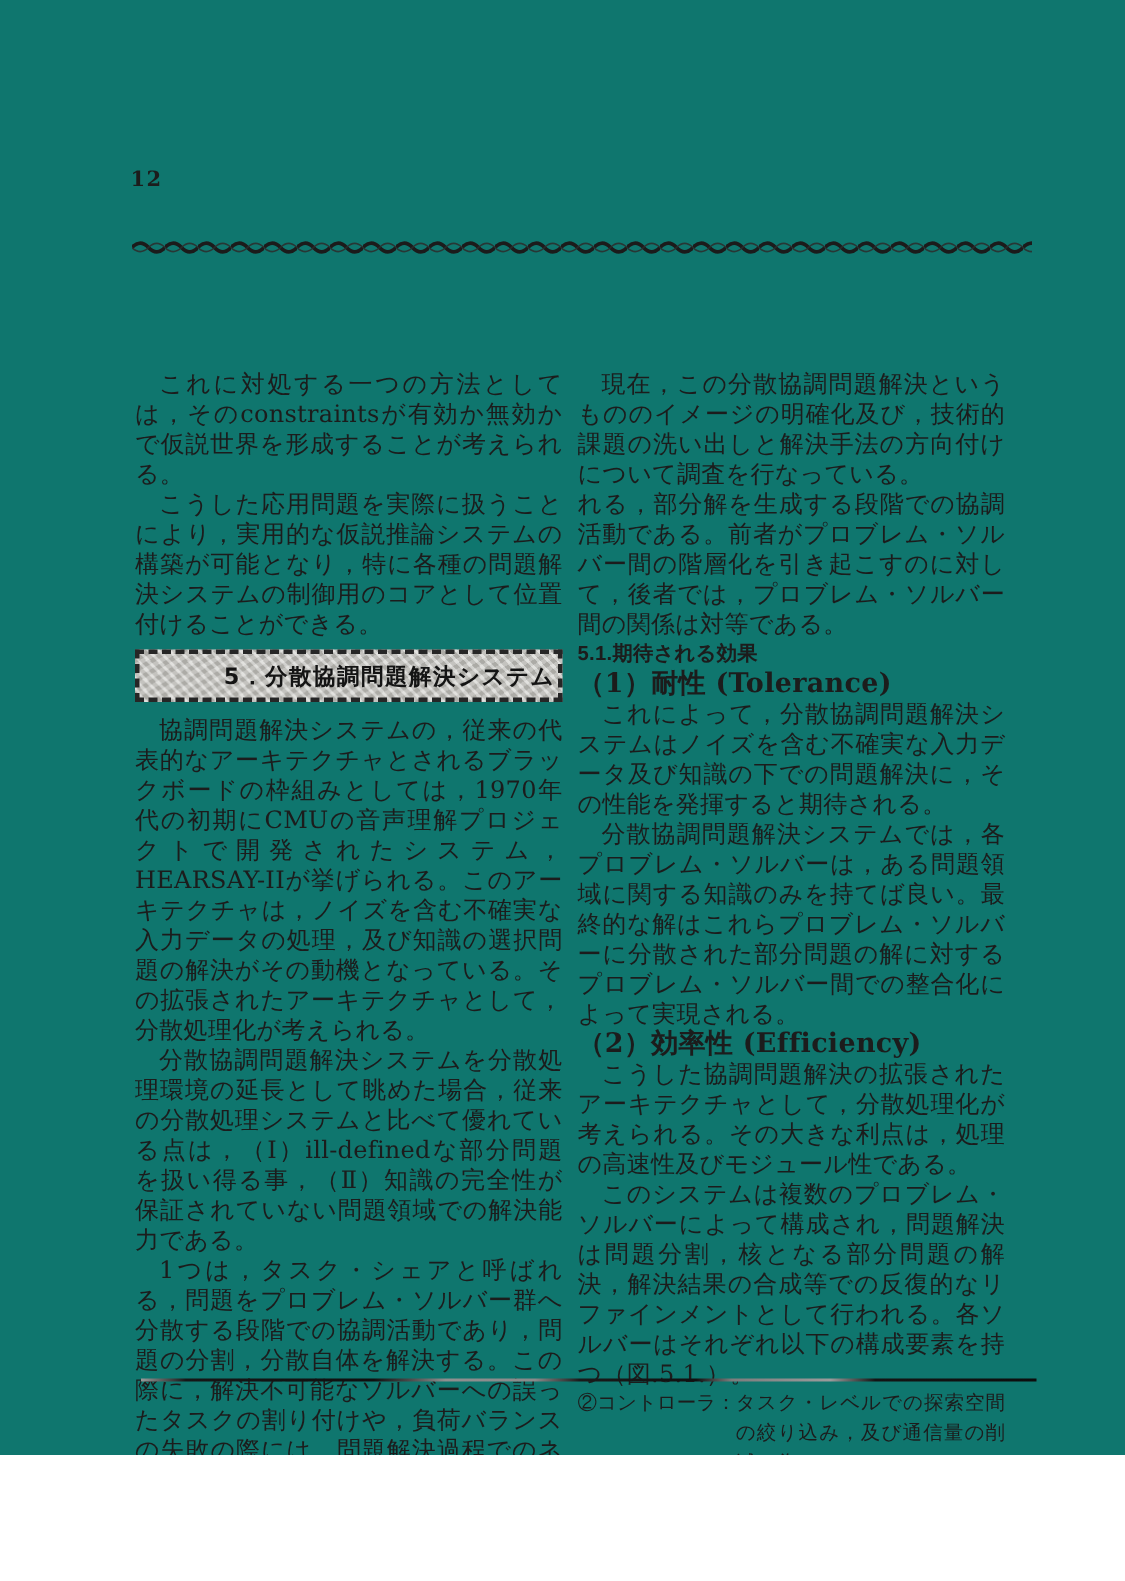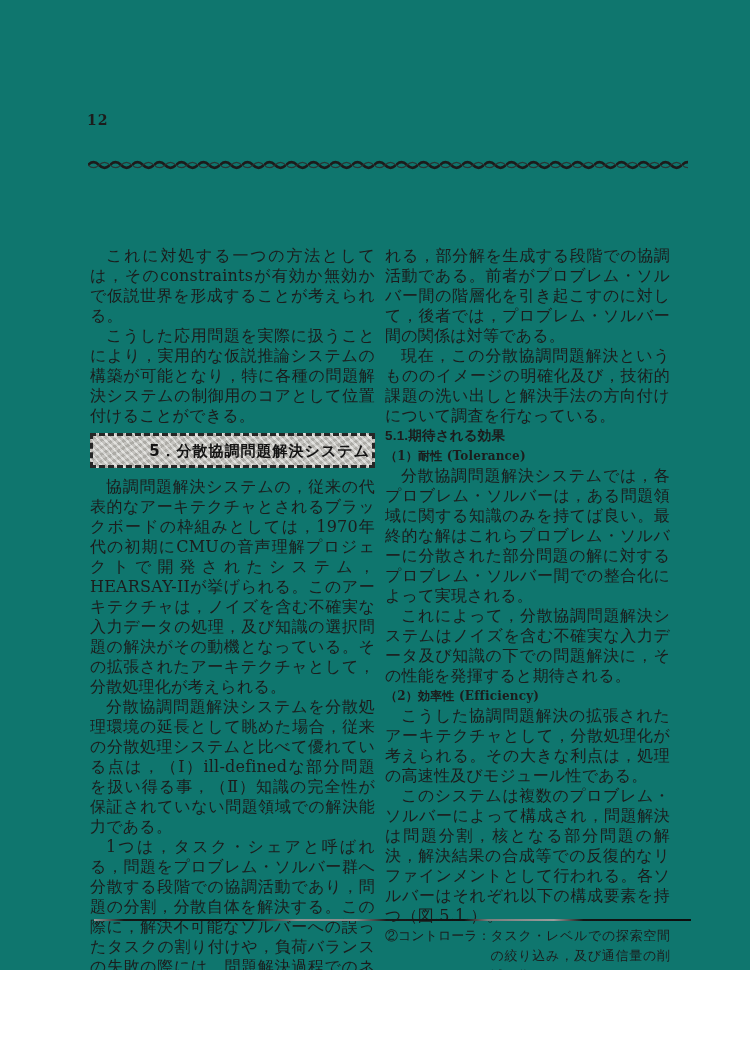--- a/index.html
+++ b/index.html
@@ -61,21 +61,21 @@
   .subhead {
     margin: 0;
     font-family: Liberation Sans, sans-serif;
     font-weight: bold;
     font-size: 13.5px;
     line-height: 20px;
     letter-spacing: 0.2px;
   }
   .sublabel {
     margin: 0;
-    font-size: 12px;
+    font-size: 18px;
     line-height: 20px;
     font-weight: bold;
     letter-spacing: 0.2px;
   }
   .def-item {
     display: flex;
     font-size: 13px;
     line-height: 20px;
   }
   .def-label { flex: none; white-space: nowrap; }
@@ -116,27 +116,27 @@
     <div class="section-box">
       <span>5．分散協調問題解決システム</span>
     </div>
 
     <p class="body indent">協調問題解決システムの，従来の代表的なアーキテクチャとされるブラックボードの枠組みとしては，1970年代の初期にCMUの音声理解プロジェクトで開発されたシステム，HEARSAY-IIが挙げられる。このアーキテクチャは，ノイズを含む不確実な入力データの処理，及び知識の選択問題の解決がその動機となっている。その拡張されたアーキテクチャとして，分散処理化が考えられる。</p>
     <p class="body indent">分散協調問題解決システムを分散処理環境の延長として眺めた場合，従来の分散処理システムと比べて優れている点は，（Ⅰ）ill-definedな部分問題を扱い得る事，（Ⅱ）知識の完全性が保証されていない問題領域での解決能力である。</p>
     <p class="body indent">1つは，タスク・シェアと呼ばれる，問題をプロブレム・ソルバー群へ分散する段階での協調活動であり，問題の分割，分散自体を解決する。この際に，解決不可能なソルバーへの誤ったタスクの割り付けや，負荷バランスの失敗の際には，問題解決過程でのネットワークの動的な再構成が実現される。もう1つは，リザルト・シェアと呼ば</p>
   </div>
 
   <div class="col col-right">
+    <p class="body indent">現在，この分散協調問題解決というもののイメージの明確化及び，技術的課題の洗い出しと解決手法の方向付けについて調査を行なっている。</p>
     <p class="body">れる，部分解を生成する段階での協調活動である。前者がプロブレム・ソルバー間の階層化を引き起こすのに対して，後者では，プロブレム・ソルバー間の関係は対等である。</p>
-    <p class="body indent">現在，この分散協調問題解決というもののイメージの明確化及び，技術的課題の洗い出しと解決手法の方向付けについて調査を行なっている。</p>
 
     <h3 class="subhead">5.1.期待される効果</h3>
     <p class="sublabel">（1）耐性 (Tolerance)</p>
+    <p class="body indent">これによって，分散協調問題解決システムはノイズを含む不確実な入力データ及び知識の下での問題解決に，その性能を発揮すると期待される。</p>
     <p class="body indent">分散協調問題解決システムでは，各プロブレム・ソルバーは，ある問題領域に関する知識のみを持てば良い。最終的な解はこれらプロブレム・ソルバーに分散された部分問題の解に対するプロブレム・ソルバー間での整合化によって実現される。</p>
-    <p class="body indent">これによって，分散協調問題解決システムはノイズを含む不確実な入力データ及び知識の下での問題解決に，その性能を発揮すると期待される。</p>
     <p class="sublabel">（2）効率性 (Efficiency)</p>
     <p class="body indent">こうした協調問題解決の拡張されたアーキテクチャとして，分散処理化が考えられる。その大きな利点は，処理の高速性及びモジュール性である。</p>
 
     <p class="body indent">このシステムは複数のプロブレム・ソルバーによって構成され，問題解決は問題分割，核となる部分問題の解決，解決結果の合成等での反復的なリファインメントとして行われる。各ソルバーはそれぞれ以下の構成要素を持つ（図.5.1.）。</p>
 
     <div class="def-item">
       <span class="def-label">②コントローラ：</span>
       <span class="def-body">タスク・レベルでの探索空間の絞り込み，及び通信量の削減の為のフォーカス・コントロール。</span>
     </div>
     <div class="def-item">

